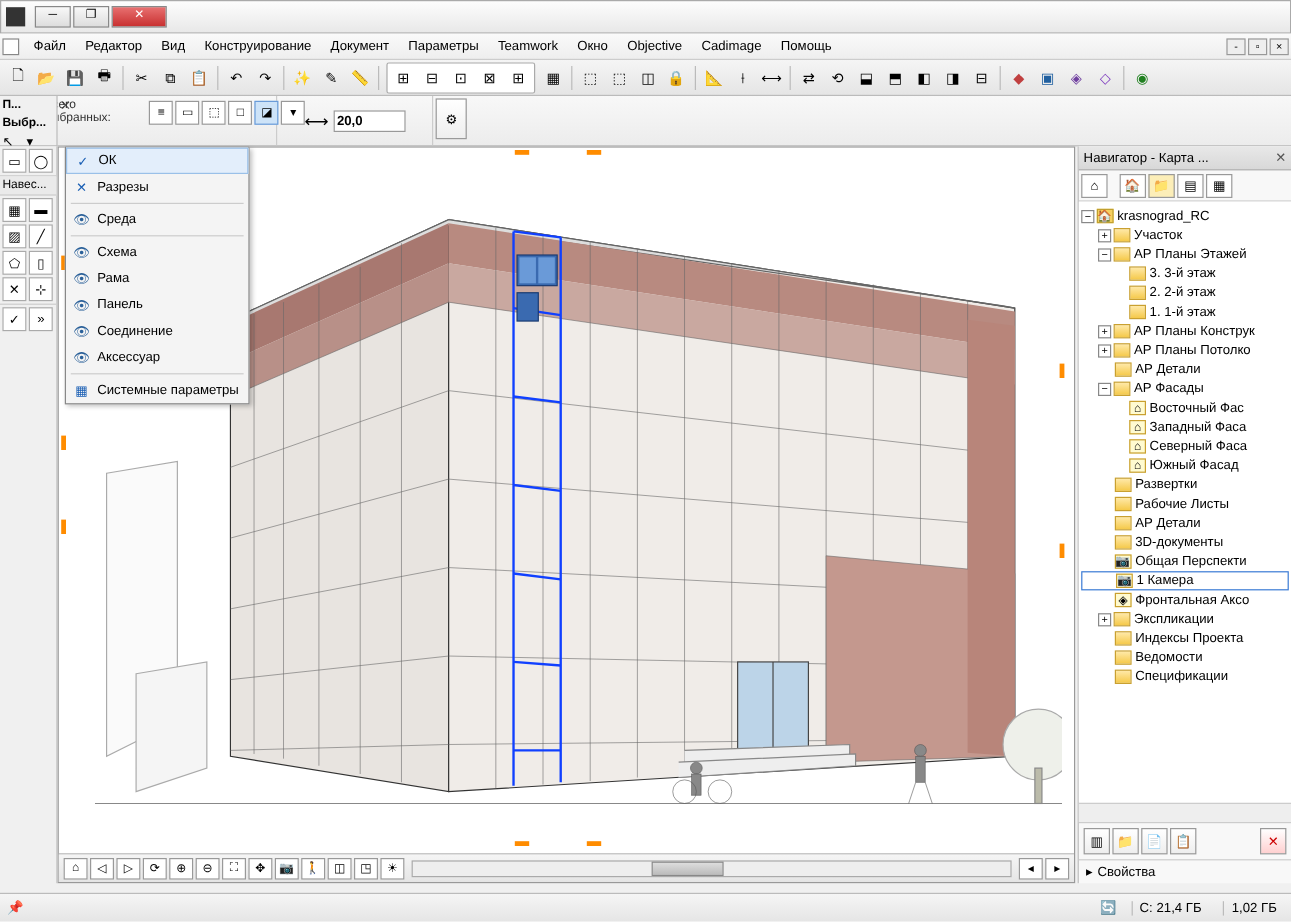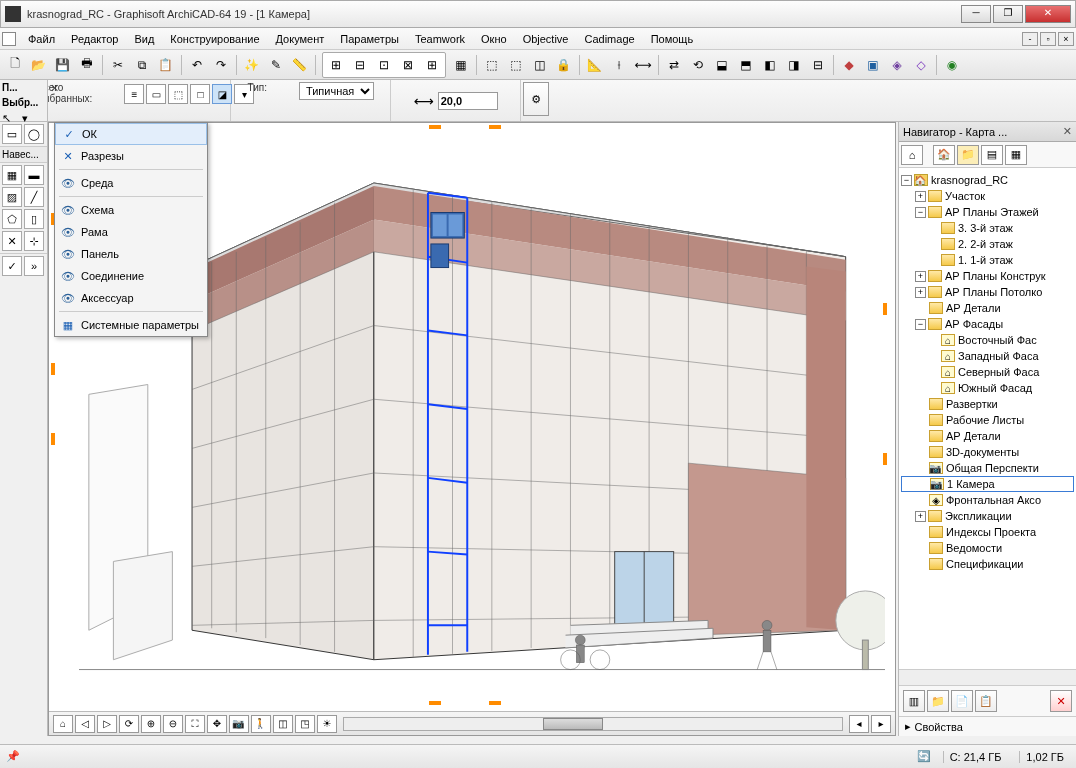--- a/index.html
+++ b/index.html
@@ -93,21 +93,20 @@
 .mini-pal { position:absolute; left:0; top:80px; width:48px; height:42px; background:#f0f0f0; border-right:1px solid #bbb; border-bottom:1px solid #bbb; }
 .mini-pal .hd { font-size:10px; font-weight:bold; padding:2px; }
 
 svg { display:block; }
 </style>
 </head>
 <body>
 
 <div class="titlebar">
   <div class="icon"></div>
-  <div class="title">krasnograd_RC - Graphisoft ArchiCAD-64 19 - [1 Камера]</div>
   <div class="win-btns">
     <div>─</div>
     <div>❐</div>
     <div class="close">✕</div>
   </div>
 </div>
 
 <div class="menubar">
   <div class="doc-icon"></div>
   <div class="mi">Файл</div>
@@ -193,24 +192,20 @@
   <div class="cell" style="width:170px">
     <div class="lbl">Всего выбранных: 7</div>
     <div class="mini-icons">
       <div class="mini">≡</div>
       <div class="mini">▭</div>
       <div class="mini">⬚</div>
       <div class="mini">□</div>
       <div class="mini active">◪</div>
       <div class="mini">▾</div>
     </div>
-  </div>
-  <div class="cell" style="width:160px">
-    <div class="lbl">Тип:</div>
-    <select><option>Типичная</option></select>
   </div>
   <div class="cell" style="width:130px;flex-direction:row;align-items:center;gap:4px">
     <span style="font-size:14px">⟷</span>
     <input style="width: 60px; font-weight: bold;" value="20,0">
   </div>
   <div class="bigbtn">⚙</div>
 </div>
 
 <div class="left-pal">
   <div style="display:flex;gap:2px;padding:2px;border-bottom:1px solid #ccc">

